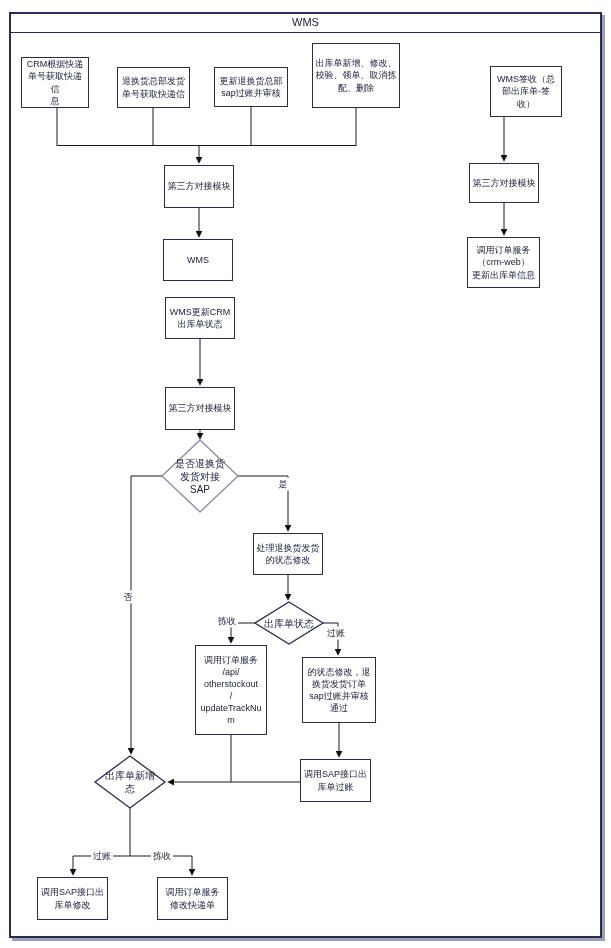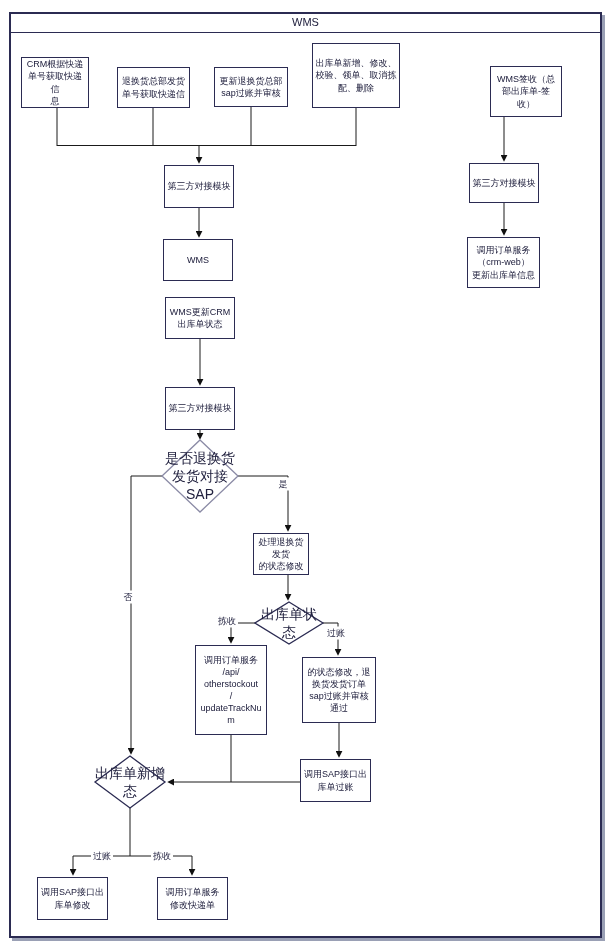--- a/index.html
+++ b/index.html
@@ -30,21 +30,21 @@
   }
   svg.overlay{position:absolute;left:0;top:0;width:611px;height:948px;pointer-events:none;}
   .node{
     position:absolute;background:#ffffff;border:1.5px solid var(--border);
     display:flex;align-items:center;justify-content:center;
     text-align:center;font-size:9px;line-height:1.35;
     white-space:pre-line;word-break:break-all;padding:2px;color:var(--text);
   }
   .dlabel{
     position:absolute;display:flex;align-items:center;justify-content:center;
-    text-align:center;font-size:14px;line-height:1.3;white-space:pre-line;
+    text-align:center;font-size:10px;line-height:1.3;white-space:pre-line;
     color:var(--text);pointer-events:none;
   }
   .elabel{
     position:absolute;transform:translate(-50%,-50%);
     background:#ffffff;padding:0 2px;font-size:9px;color:var(--text);
     white-space:nowrap;
   }
 </style>
 </head>
 <body>
@@ -109,21 +109,21 @@
 出库单状态</div>
 <div class="node" style="left:165px;top:387px;width:70px;height:43px">第三方对接模块</div>
 
 <div class="dlabel" style="left:162px;top:444px;width:76px;height:64px">是否退换货
 发货对接
 SAP</div>
 <div class="dlabel" style="left:255px;top:602px;width:68px;height:42px">出库单状态</div>
 <div class="dlabel" style="left:95px;top:757px;width:70px;height:50px">出库单新增
 态</div>
 
-<div class="node" style="left:253px;top:533px;width:56px;height:42px">处理退换货发货
+<div class="node" style="left:253px;top:533px;width:70px;height:42px">处理退换货发货
 的状态修改</div>
 <div class="node" style="left:195px;top:645px;width:72px;height:90px">调用订单服务
 /api/
 otherstockout
 /
 updateTrackNum</div>
 <div class="node" style="left:302px;top:657px;width:74px;height:66px">的状态修改，退
 换货发货订单
 sap过账并审核
 通过</div>

